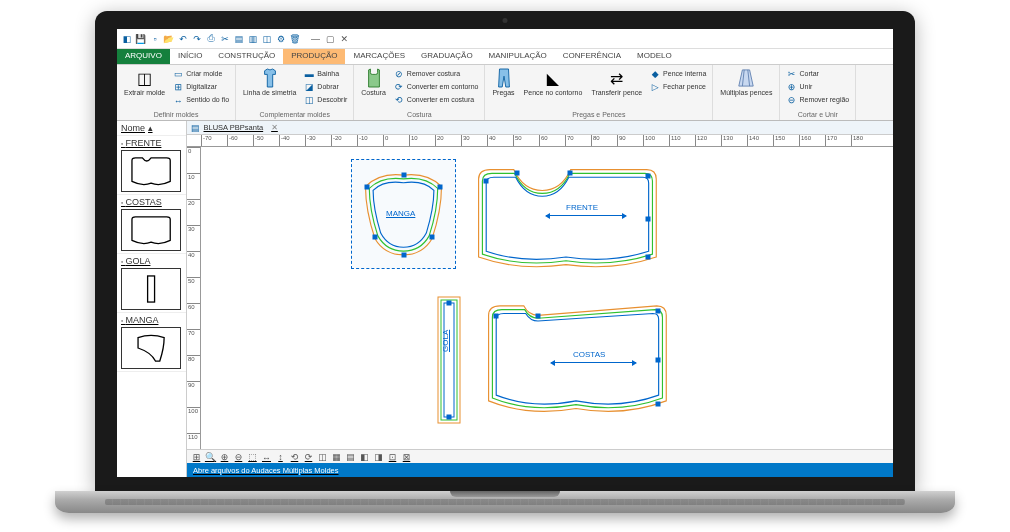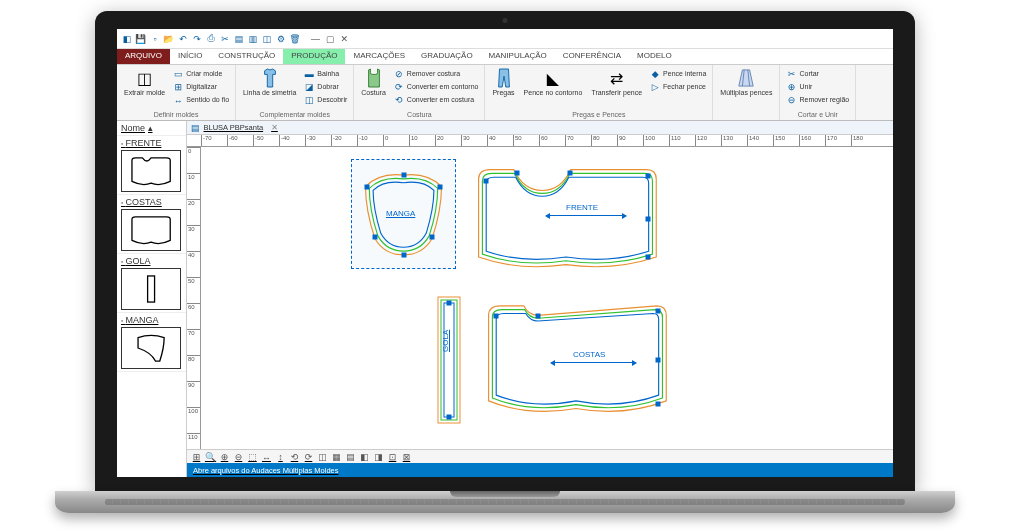--- a/index.html
+++ b/index.html
@@ -16,21 +16,21 @@
 .titlebar{height:20px;background:#fff;display:flex;align-items:center;border-bottom:1px solid #ddd;}
 .qat{display:flex;gap:2px;padding:0 4px;align-items:center;}
 .qat span{width:12px;height:12px;display:inline-flex;align-items:center;justify-content:center;font-size:9px;color:#0a5fa0;}
 .title{flex:1;text-align:center;font-size:9px;color:#555;}
 .win-controls{display:flex;gap:6px;padding:0 6px;}
 .win-controls span{font-size:9px;color:#555;}
 
 
 .tabs{height:16px;display:flex;background:#fff;border-bottom:1px solid #ccc;}
 .tab{padding:2px 8px;font-size:8px;color:#444;text-transform:uppercase;}
-.tab.active{background:#7f1d1d;color:#fff;}
+.tab.active{background:#15803d;color:#fff;}
 
 
 .ribbon{height:56px;background:#f5f5f5;display:flex;border-bottom:1px solid #bbb;}
 .group{border-right:1px solid #ddd;display:flex;flex-direction:column;padding:2px 4px;}
 .group-body{flex:1;display:flex;gap:3px;align-items:flex-start;}
 .group-title{text-align:center;font-size:7px;color:#666;padding-top:1px;}
 .big-btn{display:flex;flex-direction:column;align-items:center;gap:1px;padding:1px 3px;}
 .big-btn .ic{width:20px;height:20px;display:flex;align-items:center;justify-content:center;font-size:16px;}
 .big-btn .lbl{font-size:7px;color:#333;text-align:center;line-height:1;}
 .small-list{display:flex;flex-direction:column;gap:0;}
@@ -107,21 +107,21 @@
     <span>—</span>
     <span>▢</span>
     <span>✕</span>
   </div>
 </div>
 
 <div class="tabs">
   <div class="tab active">ARQUIVO</div>
   <div class="tab">INÍCIO</div>
   <div class="tab">CONSTRUÇÃO</div>
-  <div class="tab" style="background:#86efac">PRODUÇÃO</div>
+  <div class="tab" style="background:#fdba74">PRODUÇÃO</div>
   <div class="tab">MARCAÇÕES</div>
   <div class="tab">GRADUAÇÃO</div>
   <div class="tab">MANIPULAÇÃO</div>
   <div class="tab">CONFERÊNCIA</div>
   <div class="tab">MODELO</div>
 </div>
 
 <div class="ribbon">
   <div class="group">
     <div class="group-body">

